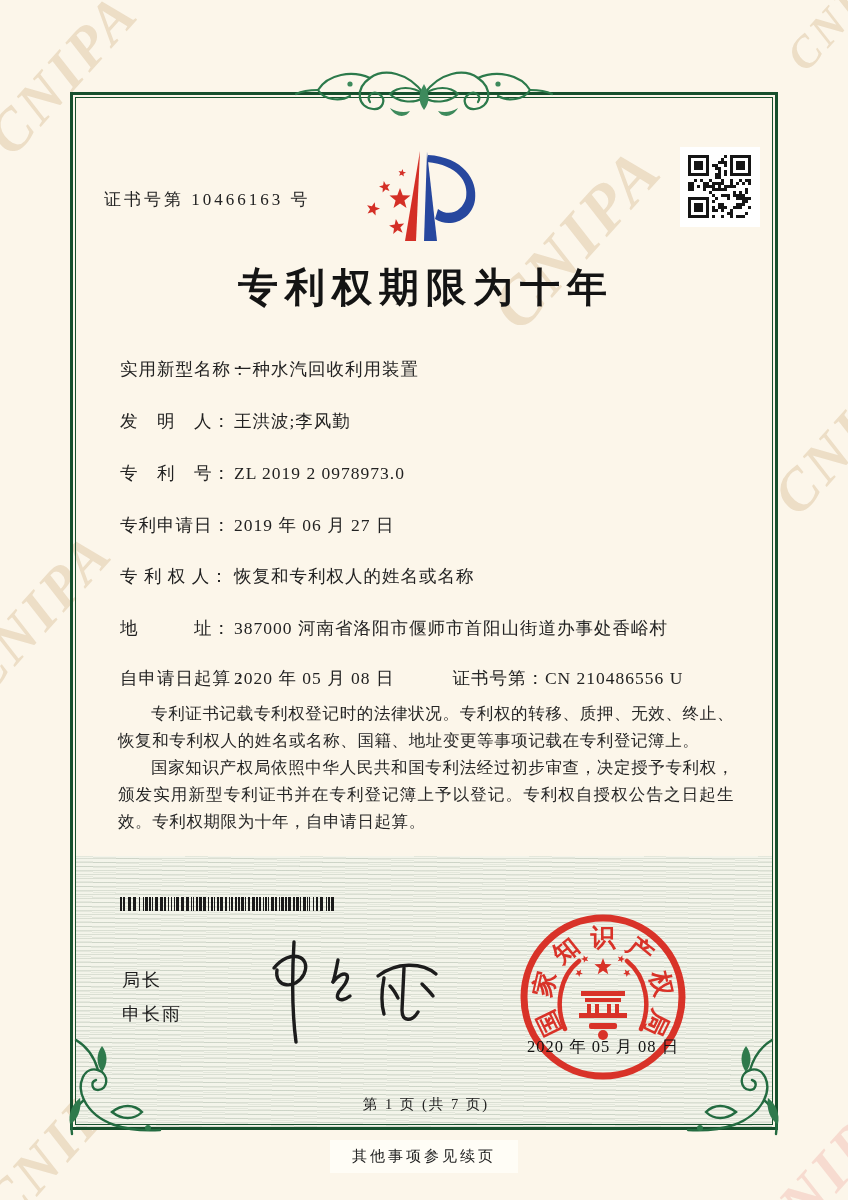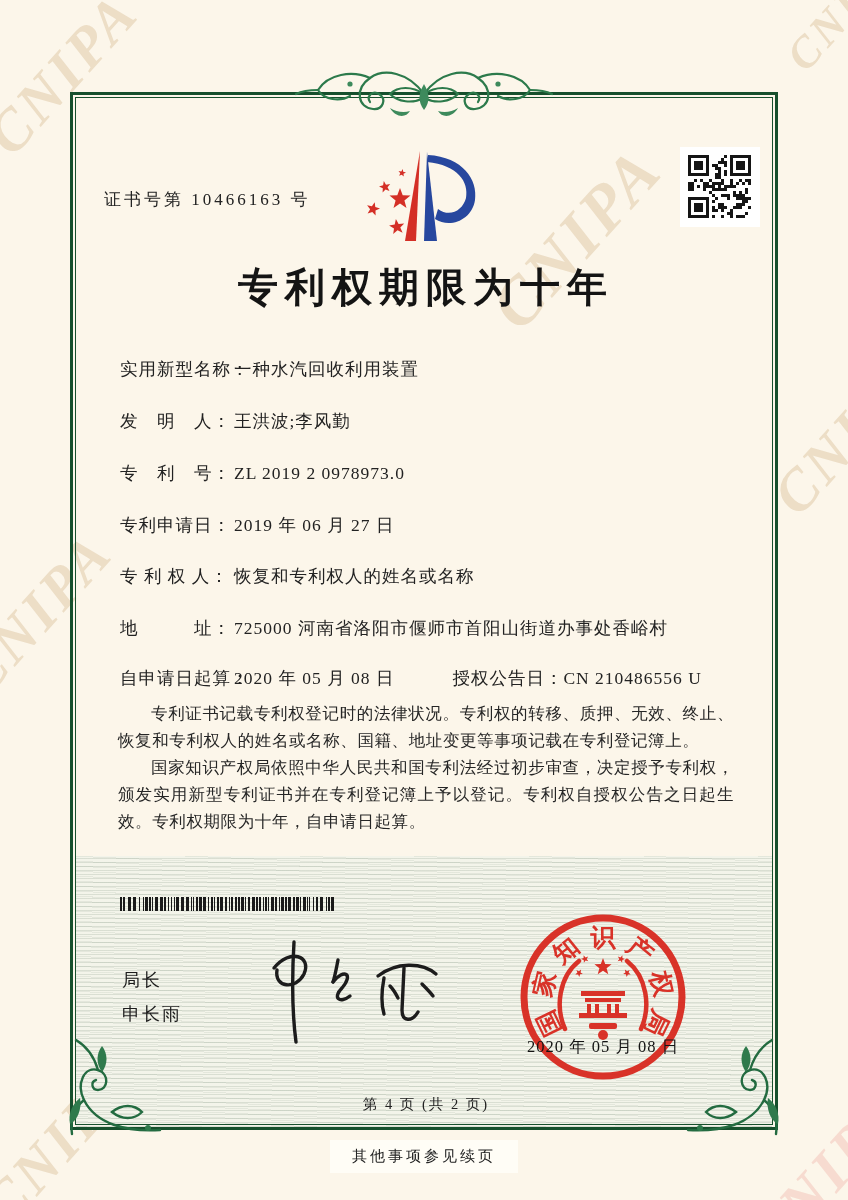--- a/index.html
+++ b/index.html
@@ -386,24 +386,24 @@
 <div class="row" style="top:461px;">
   <span class="lab">专　利　号：</span><span class="val">ZL 2019 2 0978973.0</span>
 </div>
 <div class="row" style="top:513px;">
   <span class="lab">专利申请日：</span><span class="val">2019 年 06 月 27 日</span>
 </div>
 <div class="row" style="top:564px;">
   <span class="lab">专 利 权 人：</span><span class="val">恢复和专利权人的姓名或名称</span>
 </div>
 <div class="row" style="top:616px;">
-  <span class="lab">地　　　址：</span><span class="val">725000 河南省洛阳市偃师市首阳山街道办事处香峪村</span>
+  <span class="lab">地　　　址：</span><span class="val">387000 河南省洛阳市偃师市首阳山街道办事处香峪村</span>
 </div>
 <div class="row" style="top:666px;">
-  <span class="lab">自申请日起算：</span><span class="val">2020 年 05 月 08 日</span><span class="lab2">授权公告日：</span><span class="val">CN 210486556 U</span>
+  <span class="lab">自申请日起算：</span><span class="val">2020 年 05 月 08 日</span><span class="lab2">证书号第：</span><span class="val">CN 210486556 U</span>
 </div>
 
 <div class="body-text">
   <p>专利证书记载专利权登记时的法律状况。专利权的转移、质押、无效、终止、恢复和专利权人的姓名或名称、国籍、地址变更等事项记载在专利登记簿上。</p>
   <p>国家知识产权局依照中华人民共和国专利法经过初步审查，决定授予专利权，颁发实用新型专利证书并在专利登记簿上予以登记。专利权自授权公告之日起生效。专利权期限为十年，自申请日起算。</p>
 </div>
 
 <svg class="barcode" id="barcode" viewBox="0 0 218 14" preserveAspectRatio="none">
     <rect x="0" y="0" width="2" height="14" fill="#1a1a1a"></rect>
     <rect x="3" y="0" width="2" height="14" fill="#1a1a1a"></rect>
@@ -516,16 +516,16 @@
       <circle cx="92" cy="130" r="5"></circle>
     </g>
     <g stroke="#d8251b" fill="none" stroke-width="4.5" stroke-linecap="round">
       <path d="M54,124 C44,102 48,72 68,56"></path>
       <path d="M130,124 C140,102 136,72 116,56"></path>
     </g>
   </g>
 </svg>
 <div class="seal-date">2020 年 05 月 08 日</div>
 
-<div class="page-ind">第 4 页 (共 2 页)</div>
+<div class="page-ind">第 1 页 (共 7 页)</div>
 <div class="cont-note">
   <span>其他事项参见续页</span>
 </div>
 
 </body></html>

